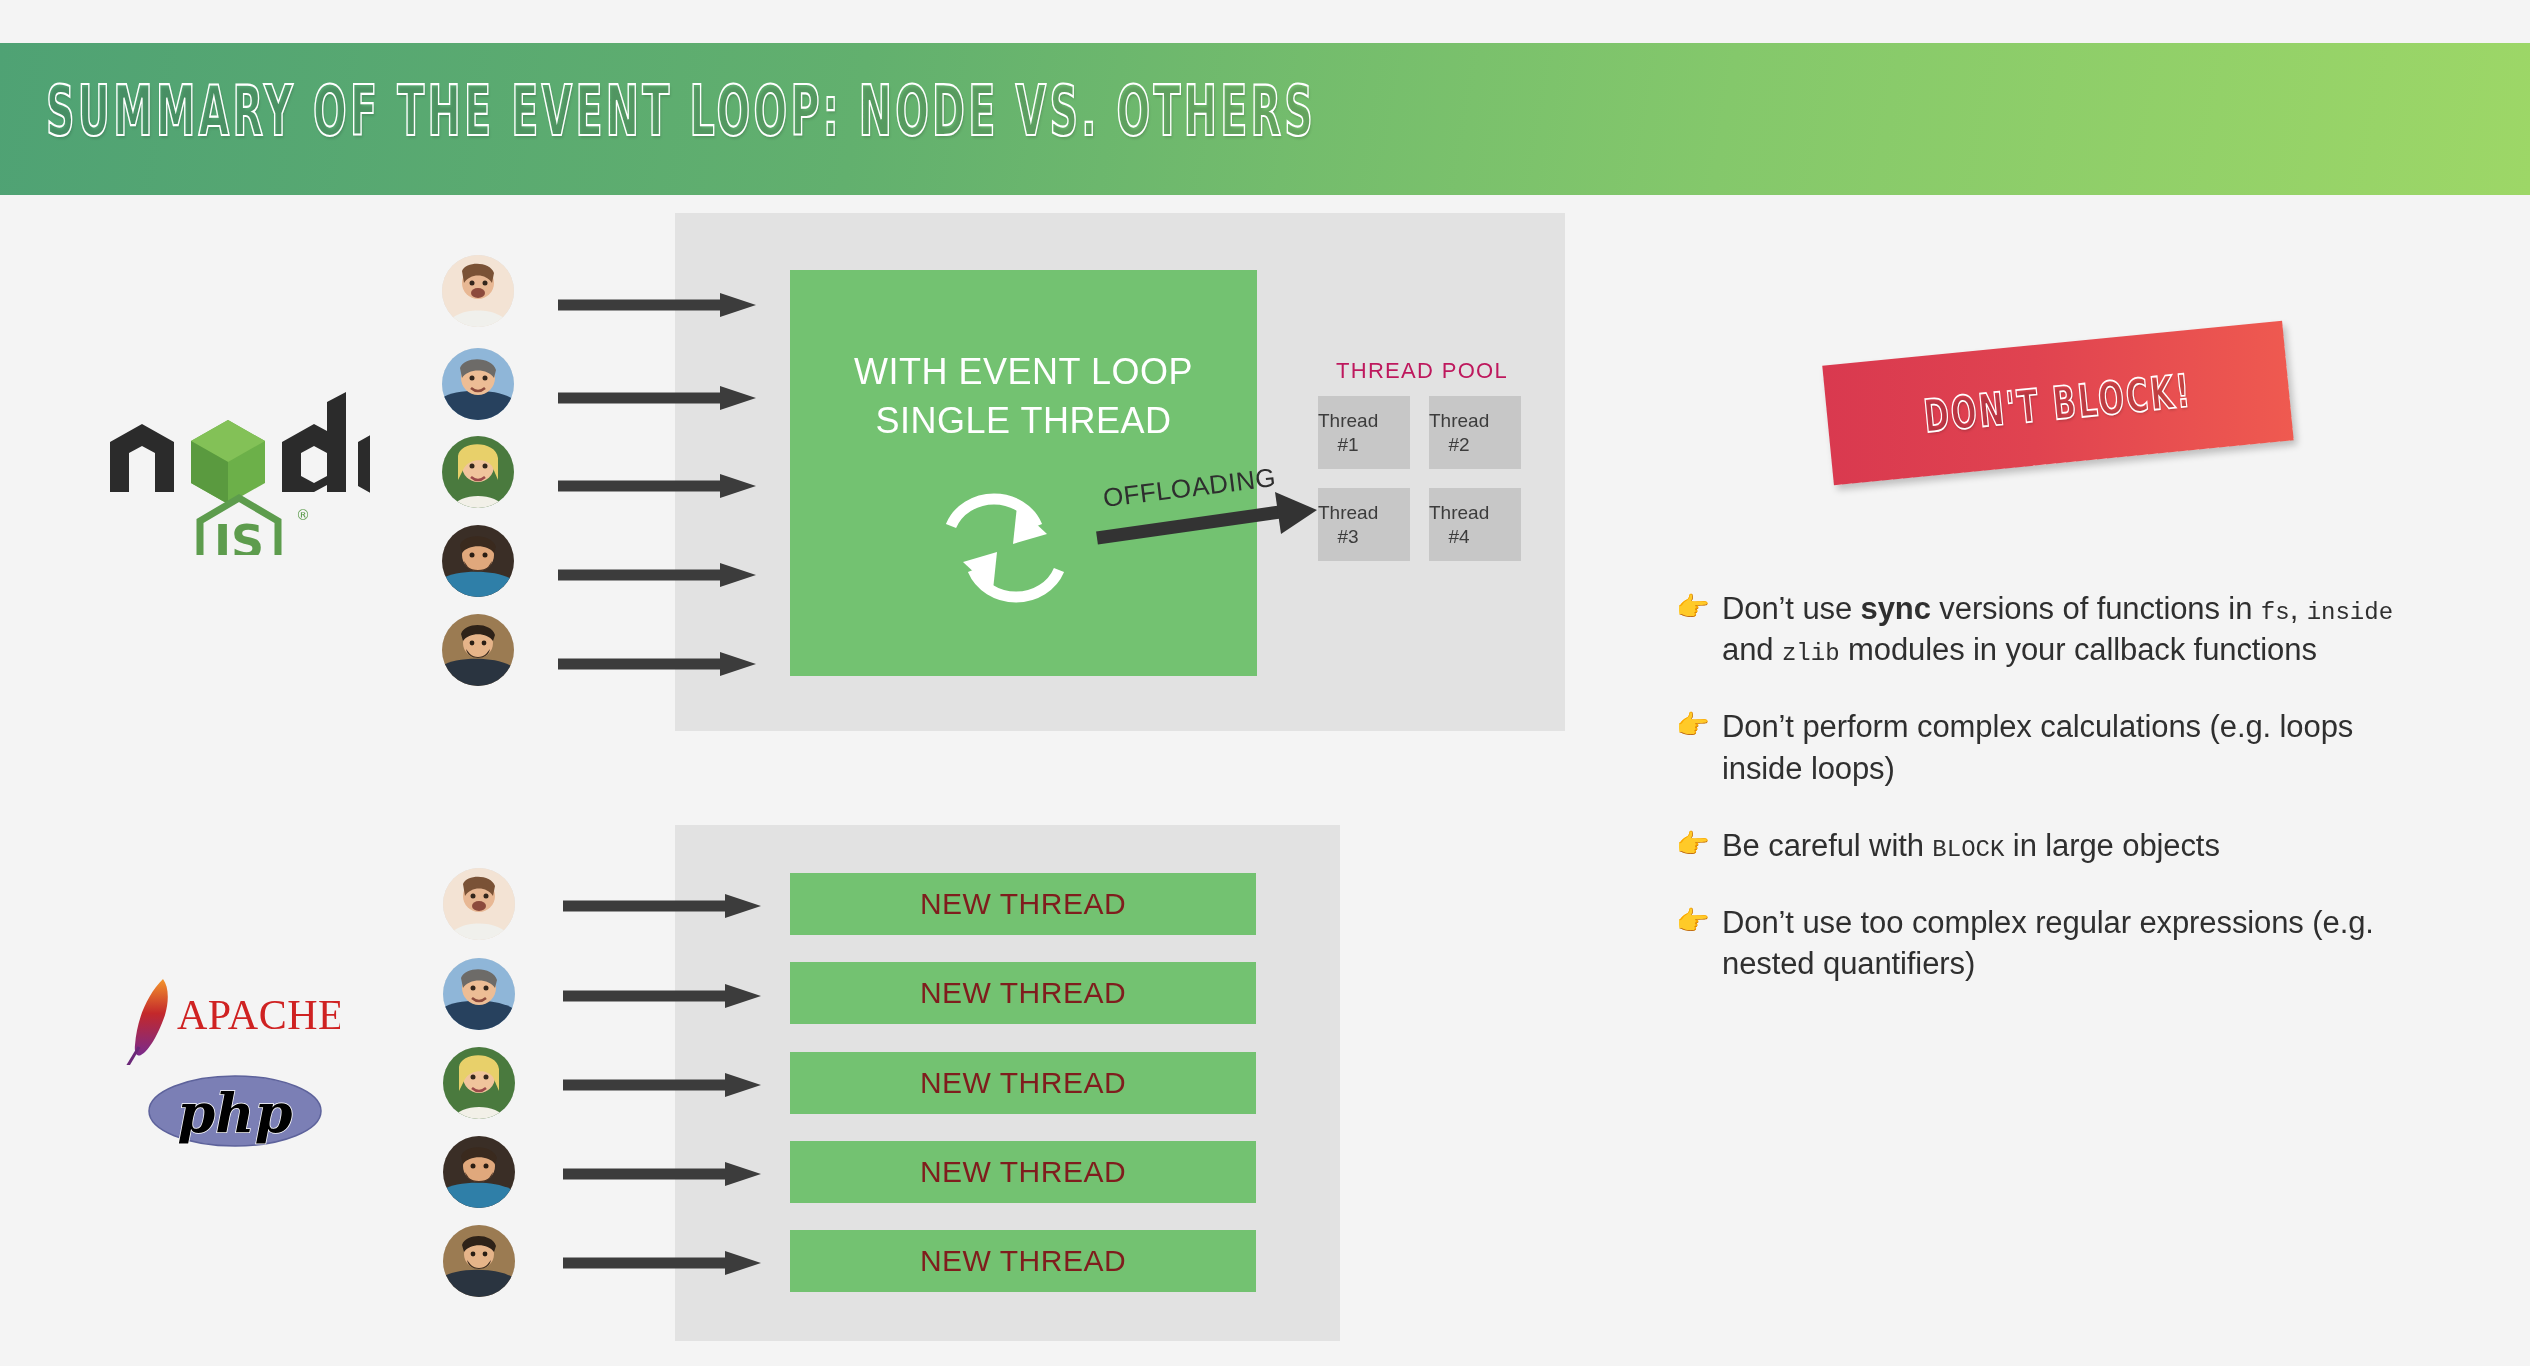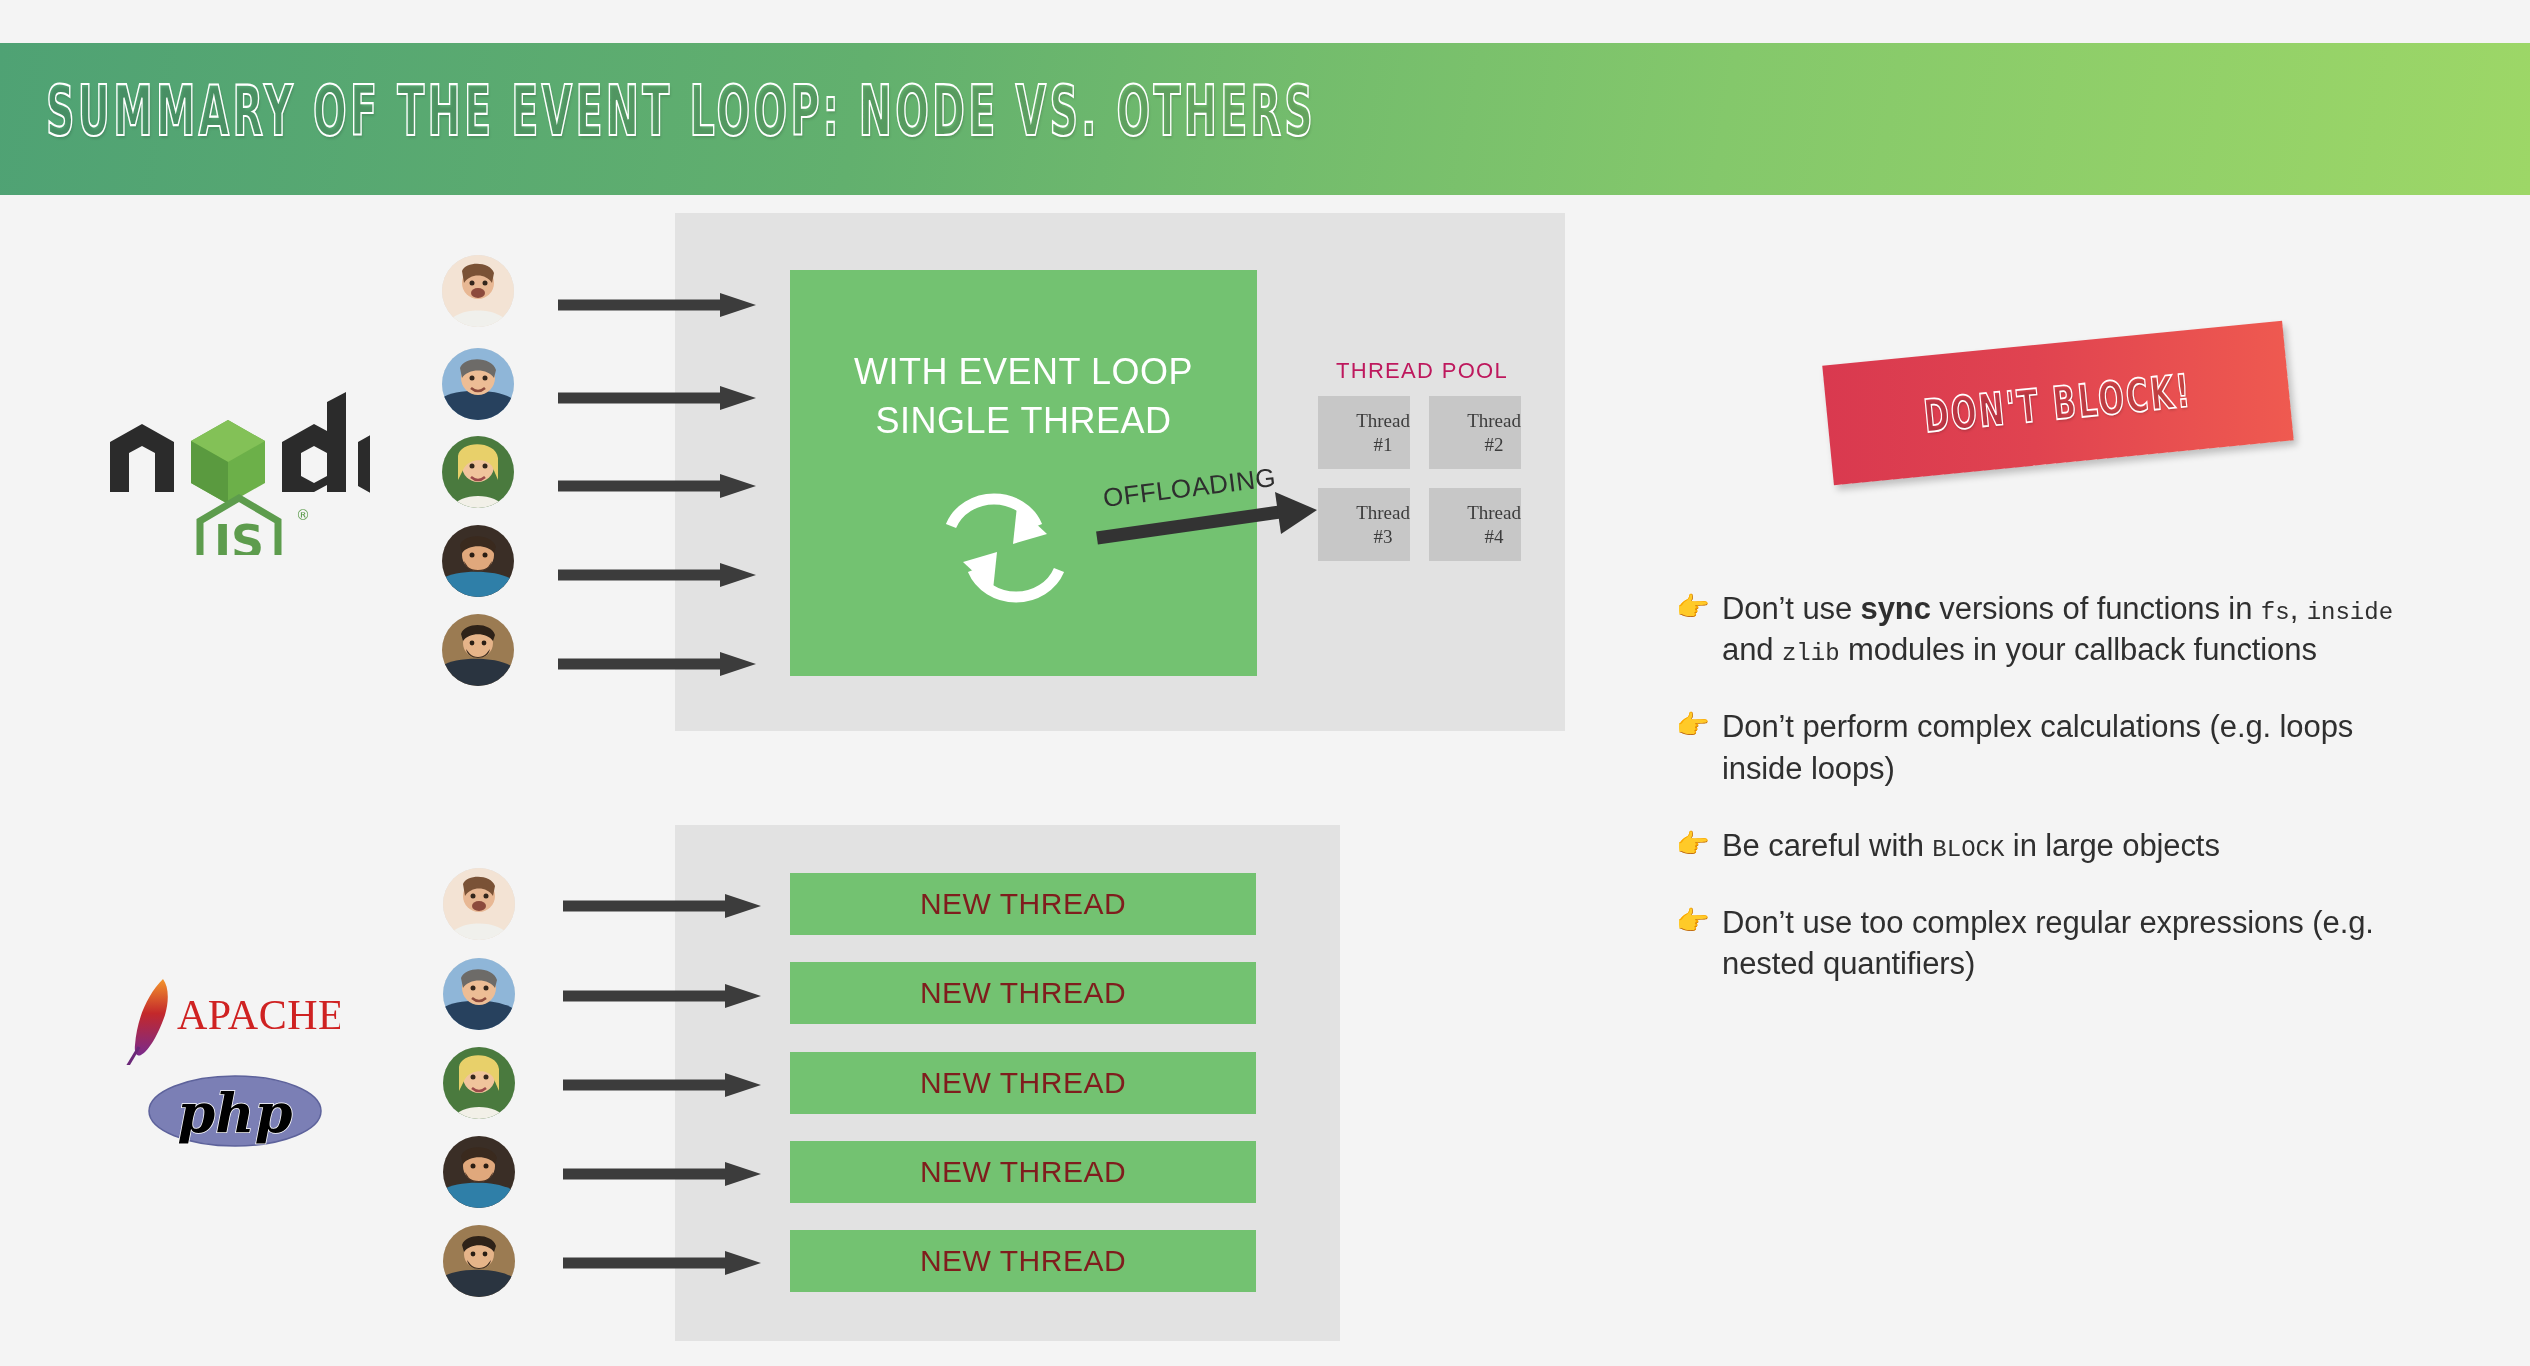--- a/index.html
+++ b/index.html
@@ -110,23 +110,22 @@
     grid-template-rows: 73px 73px;
     gap: 19px;
   }
   .thread-box {
     background: #c7c7c7;
     color: #3c3c3c;
     font-size: 19px;
     line-height: 1.25;
     display: flex;
     align-items: center;
-    justify-content: flex-end;
+    justify-content: flex-start;
     text-align: center;
-    font-family: Liberation Serif, serif;
   }
 
   
   .avatar {
     position: absolute;
     width: 72px; height: 72px;
     border-radius: 50%;
     overflow: hidden;
     background: #ddd;
   }

